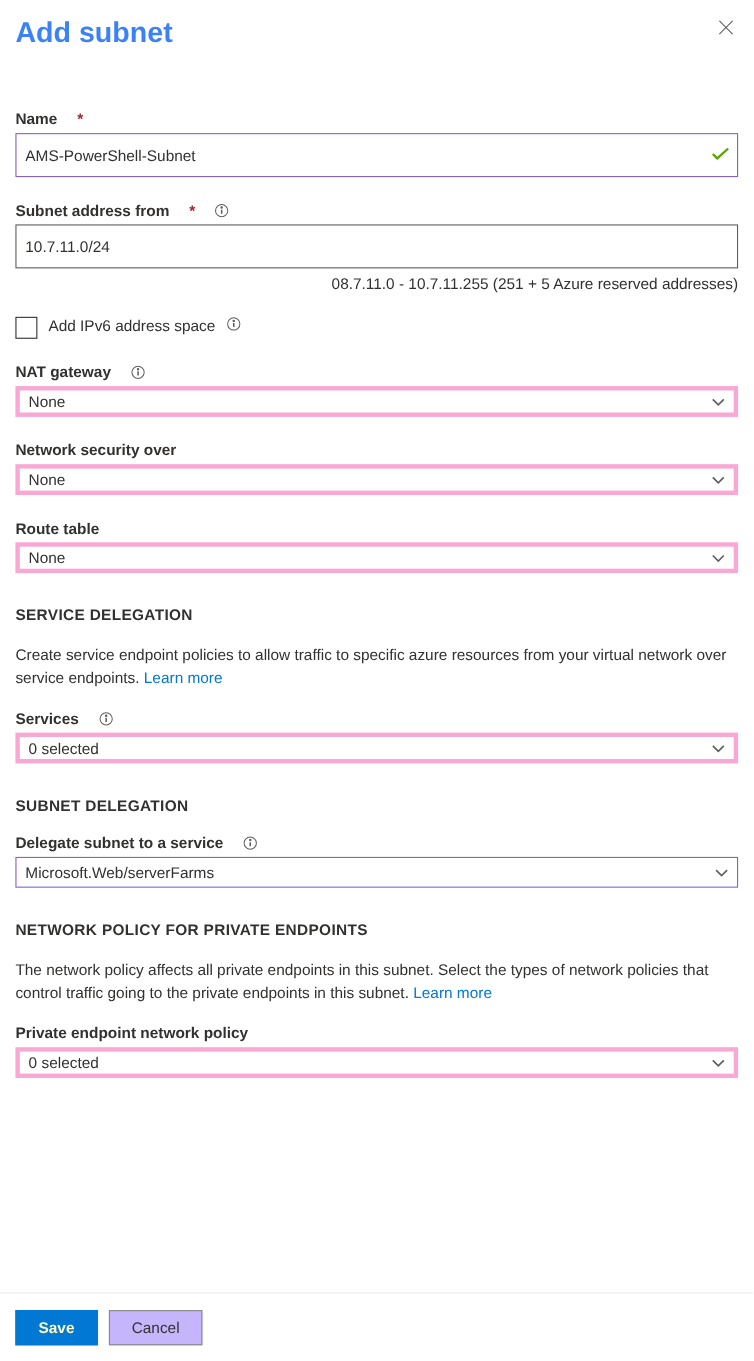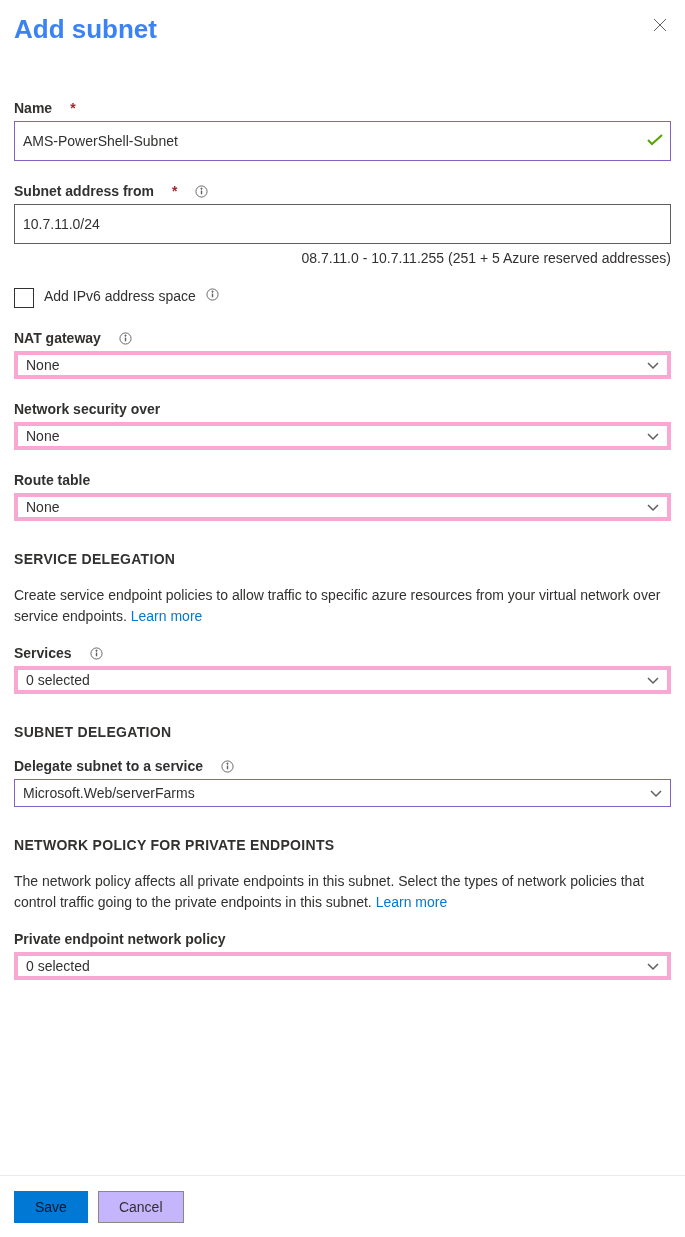--- a/index.html
+++ b/index.html
@@ -69,21 +69,21 @@
       bottom: 0; left: 0; right: 0;
       height: 62px;
       border-top: 1px solid #edebe9;
       display: flex;
       align-items: center;
       gap: 10px;
       padding: 0 14px;
       background: #fff;
     }
     .btn { height: 32px; padding: 0 20px; font-size: 14px; font-family: inherit; cursor: pointer; border: 1px solid; }
-    .btn-primary { background: #0078d4; color: #0f172a; border-color: #0078d4; font-weight: 400; }
+    .btn-primary { background: #0078d4; color: #fef9c3; border-color: #0078d4; font-weight: 700; }
     .btn-secondary { background: #c4b5fd; color: #323130; border-color: #8a8886; }
   </style>
 </head>
 <body>
 
 <div class="panel">
   <div class="header">
     <div class="title">Add subnet</div>
     <button class="close-btn">
       <span>

